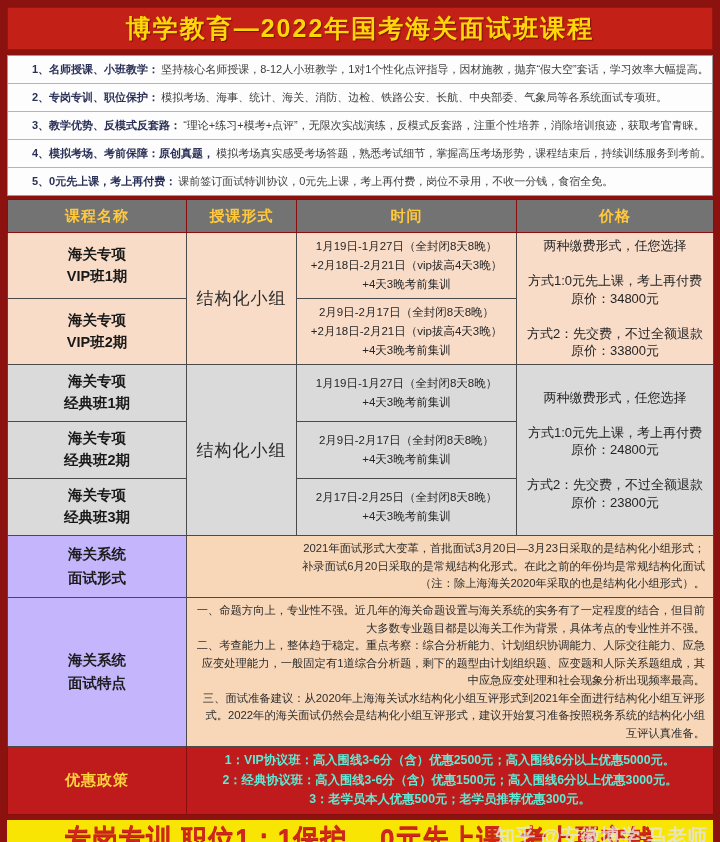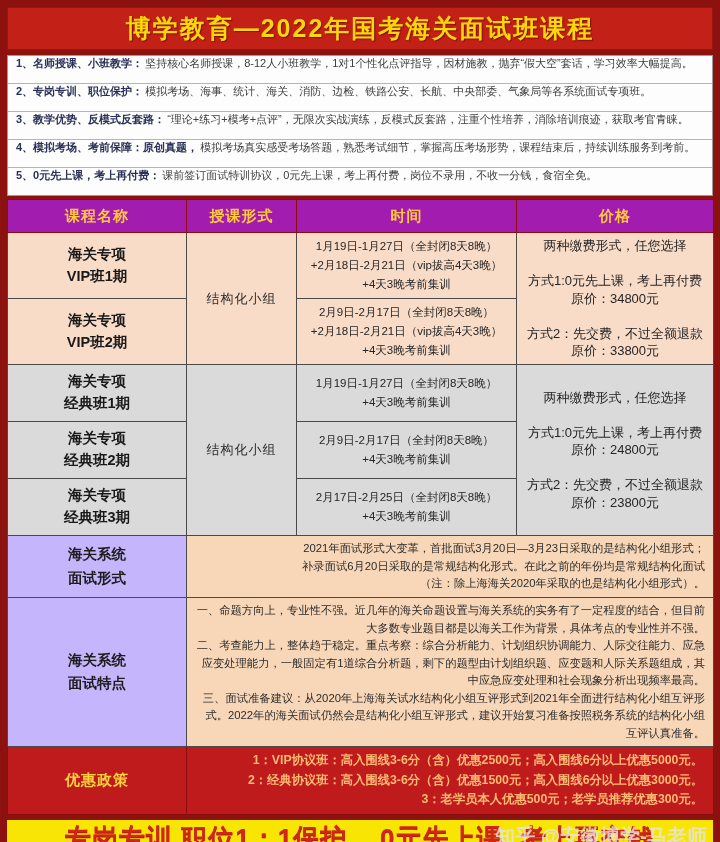--- a/index.html
+++ b/index.html
@@ -11,56 +11,56 @@
   }
   .title-bar{
     height:41px;line-height:41px;margin-bottom:5px;
     background:#c32017;
     color:#ffd60a;font-size:25px;font-weight:bold;text-align:center;
     letter-spacing:2px;text-shadow:1px 1px 1px #7a0c08;
     border:1px solid #9a1410;
   }
   .features{background:#fdfdfd;border:1px solid #9a9a9a;margin-bottom:3px;}
   .feature-row{
-    height:27px;display:flex;align-items:flex-start;
-    padding:0 8px;border-bottom:1px solid #b5b5b5;
+    height:27px;display:flex;align-items:center;
+    padding:0 24px;border-bottom:1px solid #b5b5b5;
     white-space:nowrap;overflow:hidden;font-size:11px;
   }
   .feature-row:last-child{border-bottom:none;}
   .feature-lead{font-weight:bold;color:#2a3057;margin-right:2px;}
   .feature-text{color:#3d3d3d;}
   table.course-table{border-collapse:collapse;width:706px;table-layout:fixed;}
   .course-table th,.course-table td{
     border:1px solid #4a4a4a;text-align:center;vertical-align:middle;
     padding:2px 4px;box-sizing:border-box;overflow:hidden;
   }
   .thead-row th{
-    height:33px;background:#a21caf;color:#ffc83d;
+    height:33px;background:#737373;color:#ffc83d;
     font-size:15px;font-weight:bold;border:1px solid #8a0e0e;
     letter-spacing:1px;
   }
   tr.vip-row{height:66px;}
   tr.vip-row td{background:#f8dcc8;}
   tr.classic-row{height:57px;}
   tr.classic-row td{background:#dadada;}
   td.course-cell{font-weight:bold;font-size:14.5px;color:#191919;white-space:pre-line;line-height:1.5;margin-left:42px;}
-  td.format-cell{font-size:13px;color:#2a2a2a;letter-spacing:1px;}
+  td.format-cell{font-size:17px;color:#2a2a2a;letter-spacing:1px;}
   td.time-cell{font-size:11.5px;color:#252525;white-space:pre-line;line-height:1.65;}
   td.price-cell{font-size:13px;color:#252525;white-space:pre-line;line-height:1.35;}
   tr.info-row-1{height:62px;}
   tr.info-row-2{height:139px;}
   td.info-label{background:#c4b5fd;font-weight:bold;font-size:14.5px;color:#1d1d1d;white-space:pre-line;line-height:1.6;}
   td.info-content{
     background:#f8d7b8;text-align:right;font-size:11.3px;color:#2c2c2c;
     white-space:pre-line;line-height:1.55;padding:4px 8px;
   }
   tr.promo-row{height:62px;}
   td.promo-label{background:#bf1b1c;color:#ffd33d;font-weight:bold;font-size:15px;border:1px solid #8a0e0e;letter-spacing:1px;}
   td.promo-content{
-    background:#bf1b1c;color:#fdba74;font-weight:bold;text-align:right;
+    background:#bf1b1c;color:#5eead4;font-weight:bold;text-align:center;
     font-size:12.3px;white-space:pre-line;line-height:1.6;padding:4px 10px;
     border:1px solid #8a0e0e;
   }
   .footer{
     height:37px;margin-top:0;border-top:5px solid #8c1210;
     background:#f8e504;position:relative;
     display:flex;align-items:center;justify-content:center;
   }
   .footer-text{
     color:#cf271c;font-weight:bold;font-size:26px;white-space:pre;

